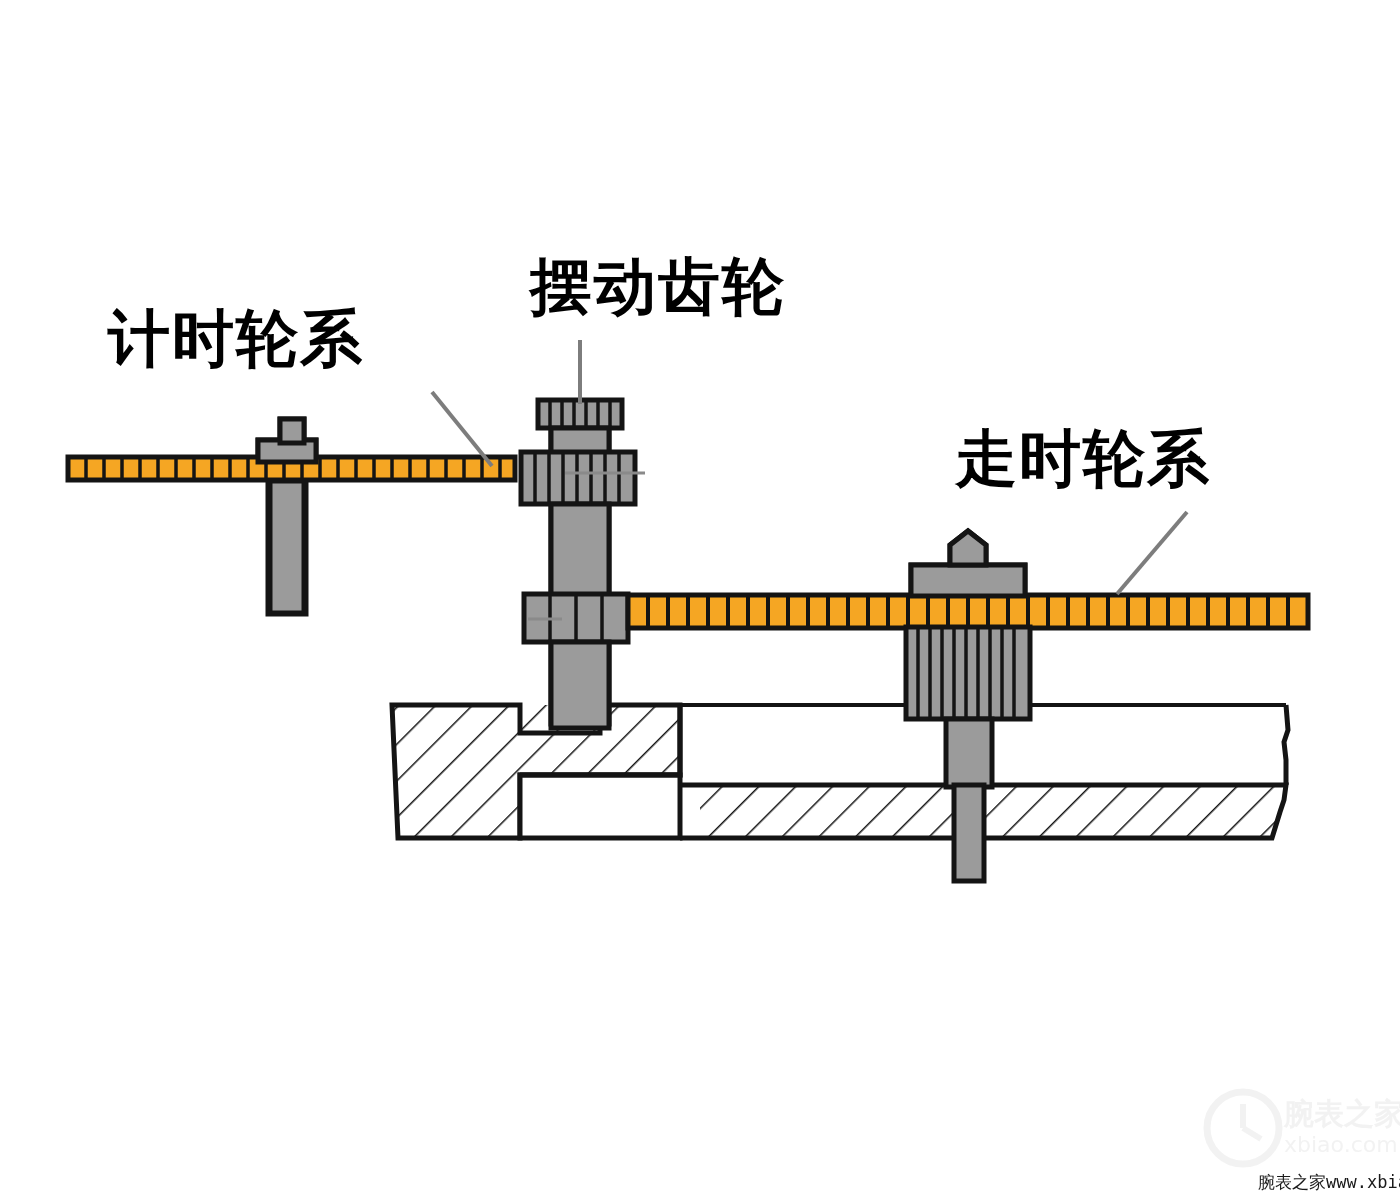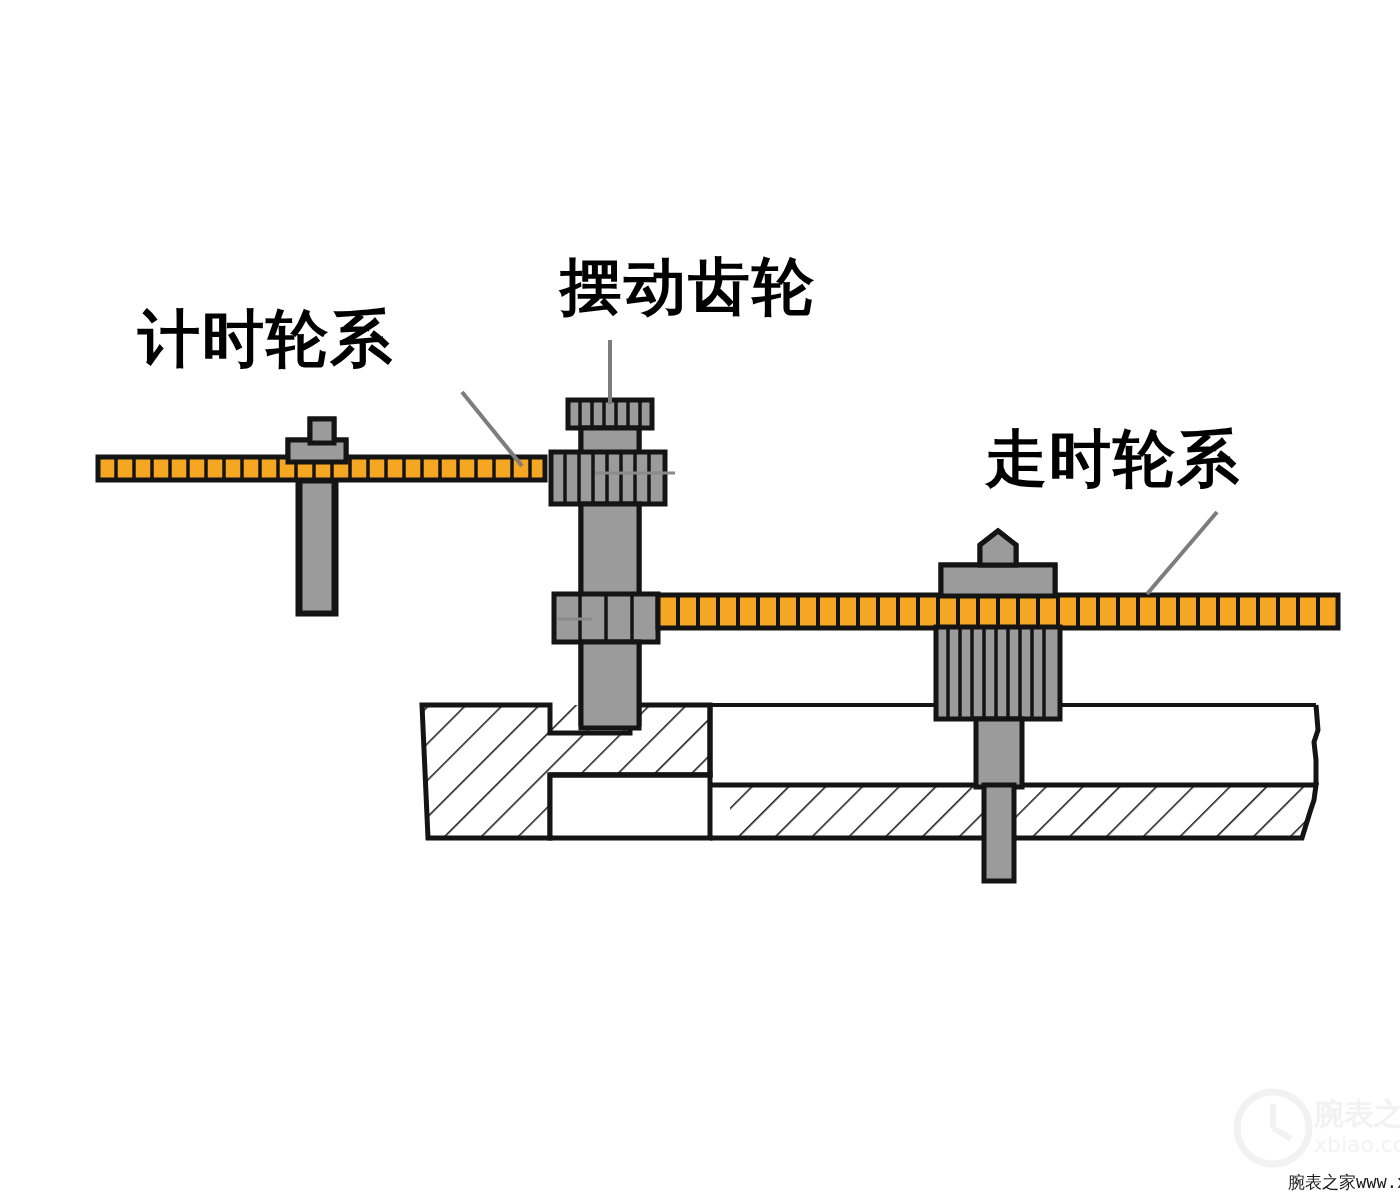--- a/index.html
+++ b/index.html
@@ -13,21 +13,20 @@
     position: relative;
     overflow: hidden;
     font-family: "DejaVu Sans", "Liberation Sans", sans-serif;
   }
   #stage {
     position: absolute;
     left: 0;
     top: 0;
     width: 1272px;
     height: 1200px;
-    padding-left: 30px;
   }
   svg.diagram {
     display: block;
     width: 1400px;
     height: 1200px;
   }
   .lbl {
     font-family: "DejaVu Sans", "Liberation Sans", sans-serif;
     font-weight: 700;
     font-size: 62px;

